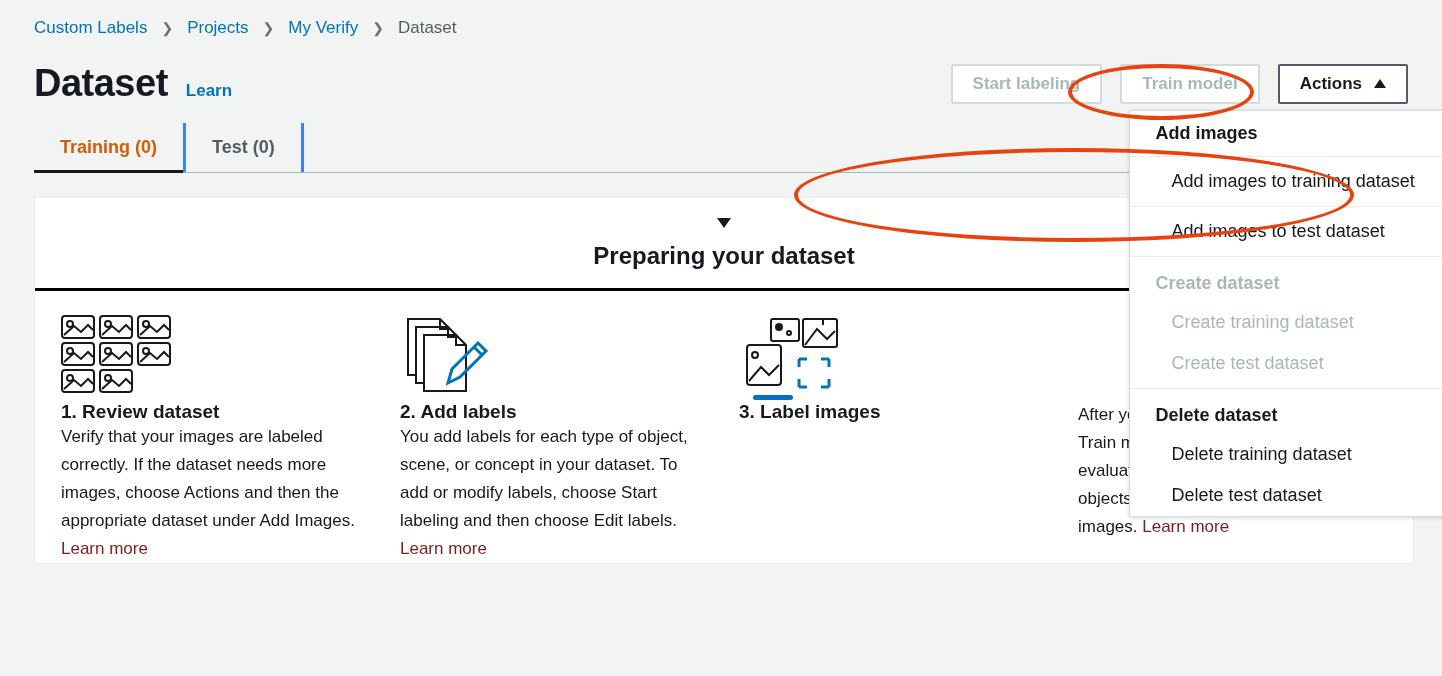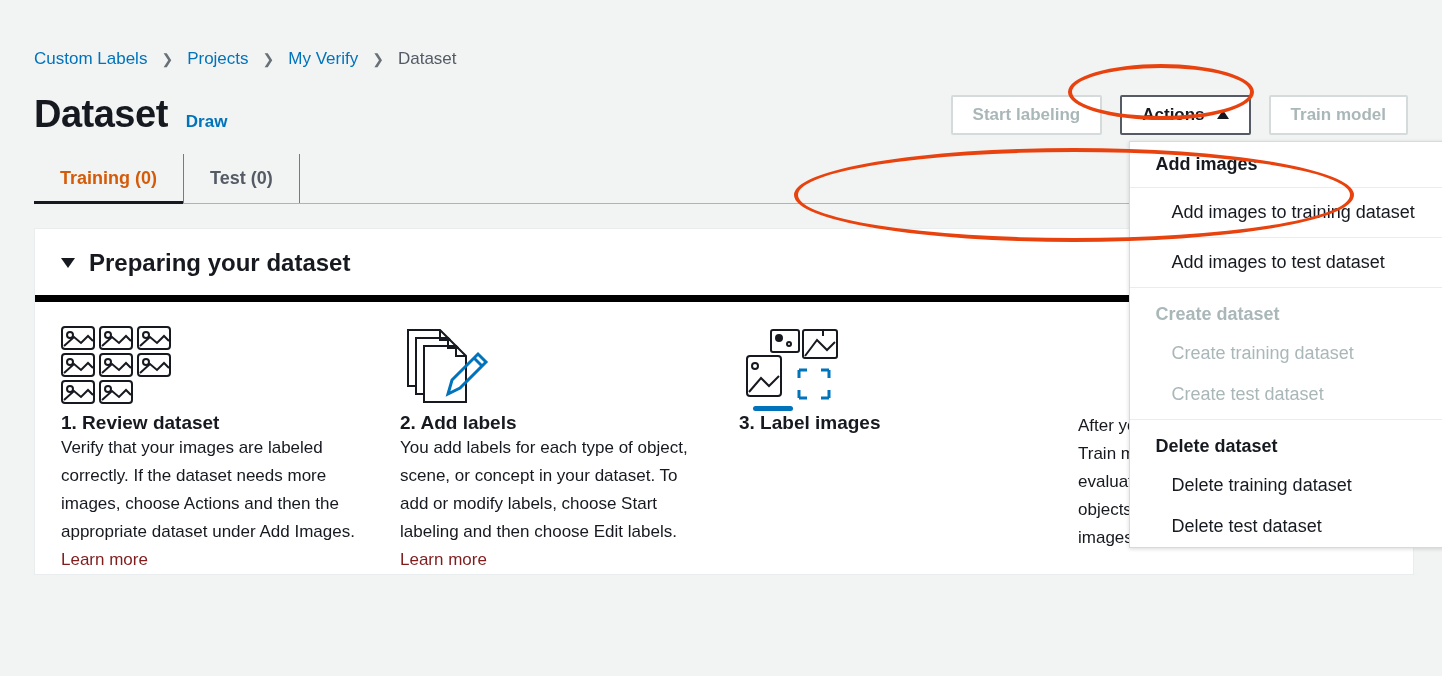--- a/index.html
+++ b/index.html
@@ -10,21 +10,20 @@
     width: 1442px;
     height: 676px;
     overflow: hidden;
   }
   .breadcrumb {
     display: flex;
     align-items: center;
     gap: 14px;
     padding: 18px 34px 0 34px;
     font-size: 17px;
-    margin-top: 31px;
   }
   .breadcrumb a { color: #0073bb; text-decoration: none; font-weight: 400; cursor: pointer; }
   .breadcrumb .chevron { color: #687078; font-size: 14px; }
   .breadcrumb .current { color: #545b64; }
   .page-header {
     display: flex;
     align-items: center;
     justify-content: space-between;
     padding: 24px 34px 18px 34px;
   }
@@ -65,21 +64,21 @@
     border-bottom: 1px solid #aab7b8;
     margin: 0 34px;
     gap: 0;
   }
   .tab {
     padding: 14px 26px;
     font-size: 18px;
     font-weight: 700;
     color: #545b64;
     cursor: pointer;
-    border-right: 1px solid #3b82f6;
+    border-right: 3px solid #3b82f6;
     position: relative;
   }
   .tab.active { color: #d45b07; }
   .tab.active::after {
     content: "";
     position: absolute;
     left: 0; right: 0; bottom: -1px;
     height: 3px;
     background: #16191f;
   }
@@ -87,21 +86,22 @@
     background: #fff;
     margin: 24px 28px 0 34px;
     border: 1px solid #eaeded;
     padding: 0;
   }
   .panel-header {
     display: flex;
     align-items: center;
     gap: 14px;
     padding: 20px 26px 18px 26px;
-    border-bottom: 7px solid #000000;
+    border-bottom: 3px solid #000000;
+    flex-direction: column;
   }
   .caret-down { width: 0; height: 0; border-left: 7px solid transparent; border-right: 7px solid transparent; border-top: 10px solid #16191f; cursor: pointer; }
   .panel-title { font-size: 24px; font-weight: 700; }
   .steps {
     display: flex;
     gap: 30px;
     padding: 24px 26px 0 26px;
   }
   .step { flex: 1; min-width: 0; }
   .step .icon-area { height: 86px; display: flex; align-items: flex-start; }
@@ -130,29 +130,29 @@
   <a>Projects</a>
   <span class="chevron">❯</span>
   <a>My Verify</a>
   <span class="chevron">❯</span>
   <span class="current">Dataset</span>
 </div>
 
 <div class="page-header">
   <div class="page-header-left">
     <h1 class="page-title">Dataset</h1>
-    <span class="info-link">Draw</span>
+    <span class="info-link">Learn</span>
   </div>
   <div class="page-header-right">
     <button class="btn disabled">Start labeling</button>
+    <button class="btn disabled">Train model</button>
     <button class="btn actions">
       <span>Actions</span>
       <span class="triangle-up"></span>
     </button>
-    <button class="btn disabled">Train model</button>
 
     <div class="dropdown">
       <div class="dropdown-section-header">Add images</div>
       <div class="dropdown-divider"></div>
       <div class="dropdown-item">Add images to training dataset</div>
       <div class="dropdown-divider"></div>
       <div class="dropdown-item">Add images to test dataset</div>
       <div class="dropdown-divider"></div>
       <div class="dropdown-section-header" style="color:#aab7b8;">Create dataset</div>
       <div class="dropdown-item disabled">Create training dataset</div>

